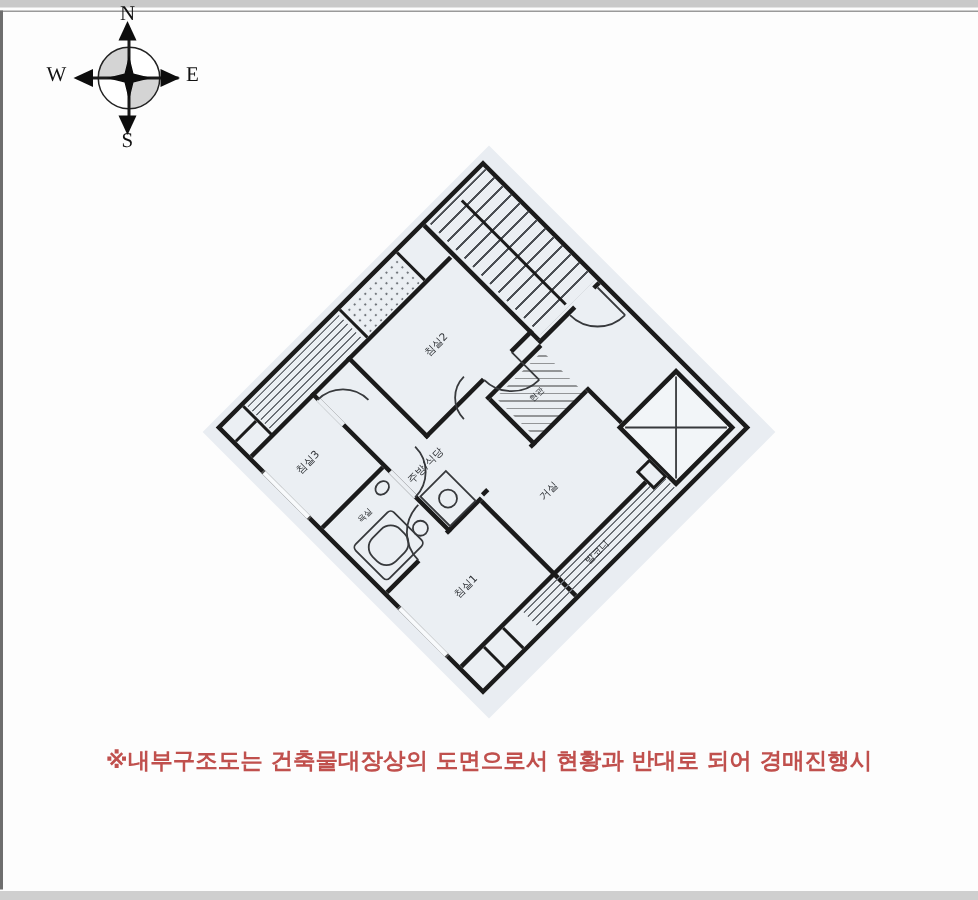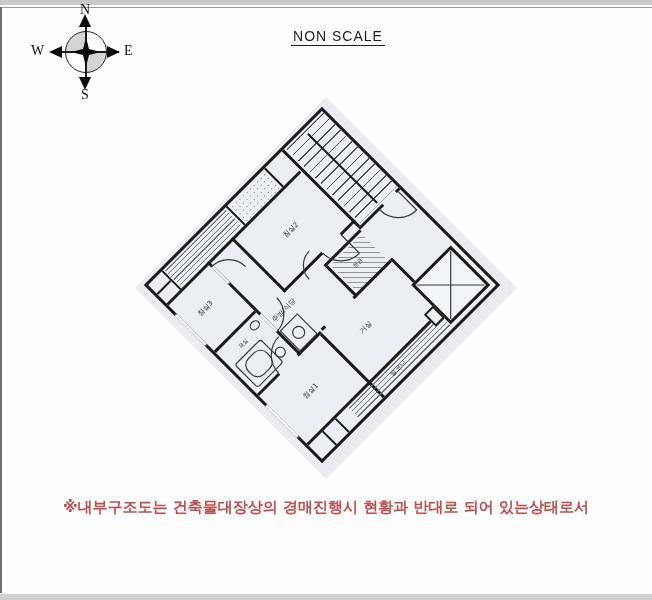--- a/index.html
+++ b/index.html
@@ -81,23 +81,20 @@
     <div class="arr arr-n"></div>
     <div class="arr arr-s"></div>
     <div class="arr arr-w"></div>
     <div class="arr arr-e"></div>
     <div class="lbl lbl-n">N</div>
     <div class="lbl lbl-s">S</div>
     <div class="lbl lbl-w">W</div>
     <div class="lbl lbl-e">E</div>
   </div>
 
-  <div class="abs scale-note">
-    <span>NON SCALE</span>
-  </div>
 
   <div class="abs scan-tint"></div>
 
   <div class="abs plan">
 
     <div class="hatch-lines" style="left:22px;top:2px;width:86px;height:23px;"></div>
     <div class="hatch-dots" style="left:113px;top:2px;width:50px;height:23px;"></div>
     <div class="w" style="left:0;top:26px;width:188px;height:3px;"></div>
     <div class="w" style="left:0;top:12px;width:19px;height:2px;"></div>
     <div class="w" style="left:19px;top:0;width:2px;height:28px;"></div>
@@ -163,16 +160,16 @@
     <div class="room-label" style="left:78px;top:114px;">주방/식당</div>
     <div class="room-label" style="left:124px;top:184px;">거실</div>
     <div class="room-label" style="left:24px;top:57px;">침실3</div>
     <div class="room-label sm" style="left:26px;top:109px;">욕실</div>
     <div class="room-label" style="left:40px;top:190px;">침실1</div>
     <div class="room-label md" style="left:118px;top:236px;">발코니</div>
     <div class="room-label sm" style="left:164px;top:133px;">현관</div>
   </div>
 
   <div class="abs disclaimer">
-    <div>※내부구조도는 건축물대장상의 경매진행시 현황과 반대로 되어 있는상태로서</div>
+    <div>※내부구조도는 건축물대장상의 도면으로서 현황과 반대로 되어 경매진행시</div>
   </div>
 
 </div>
 
 </body></html>

